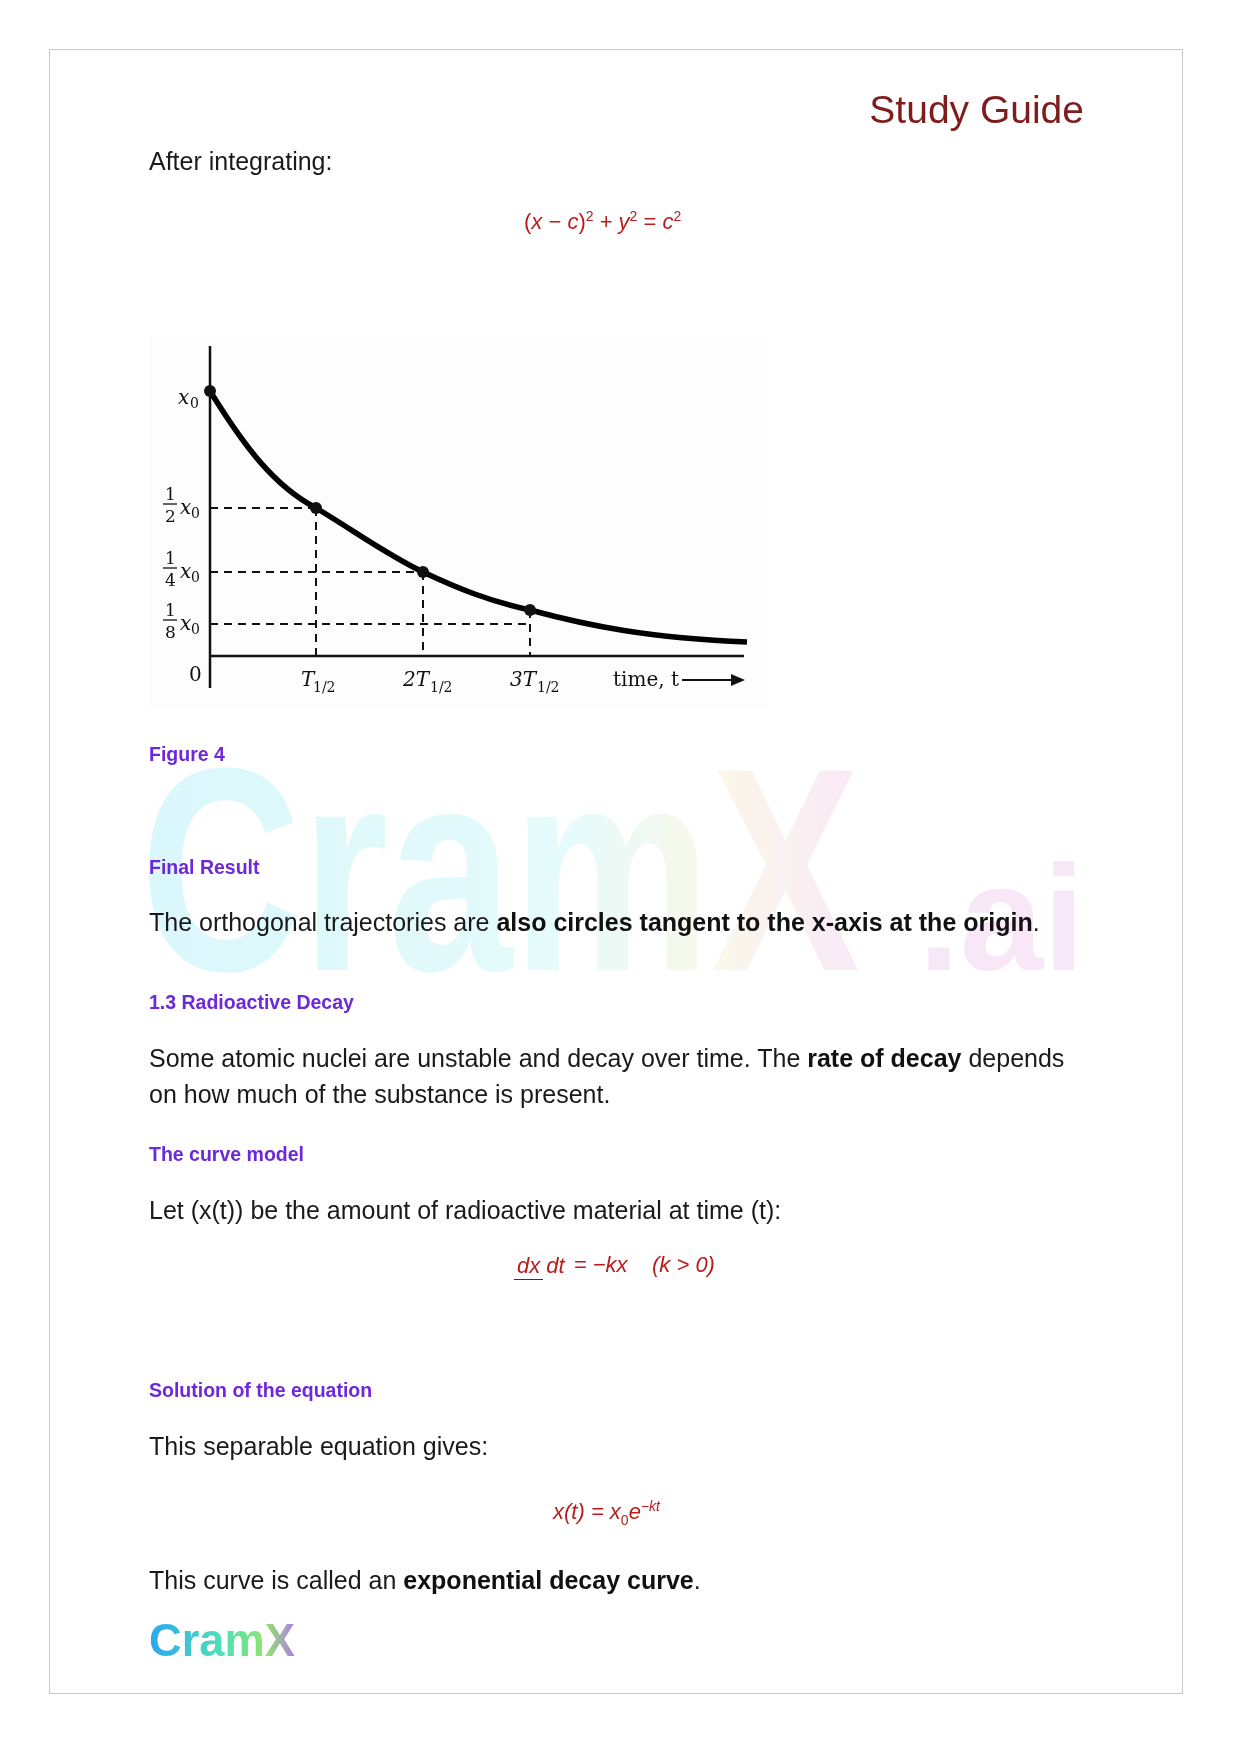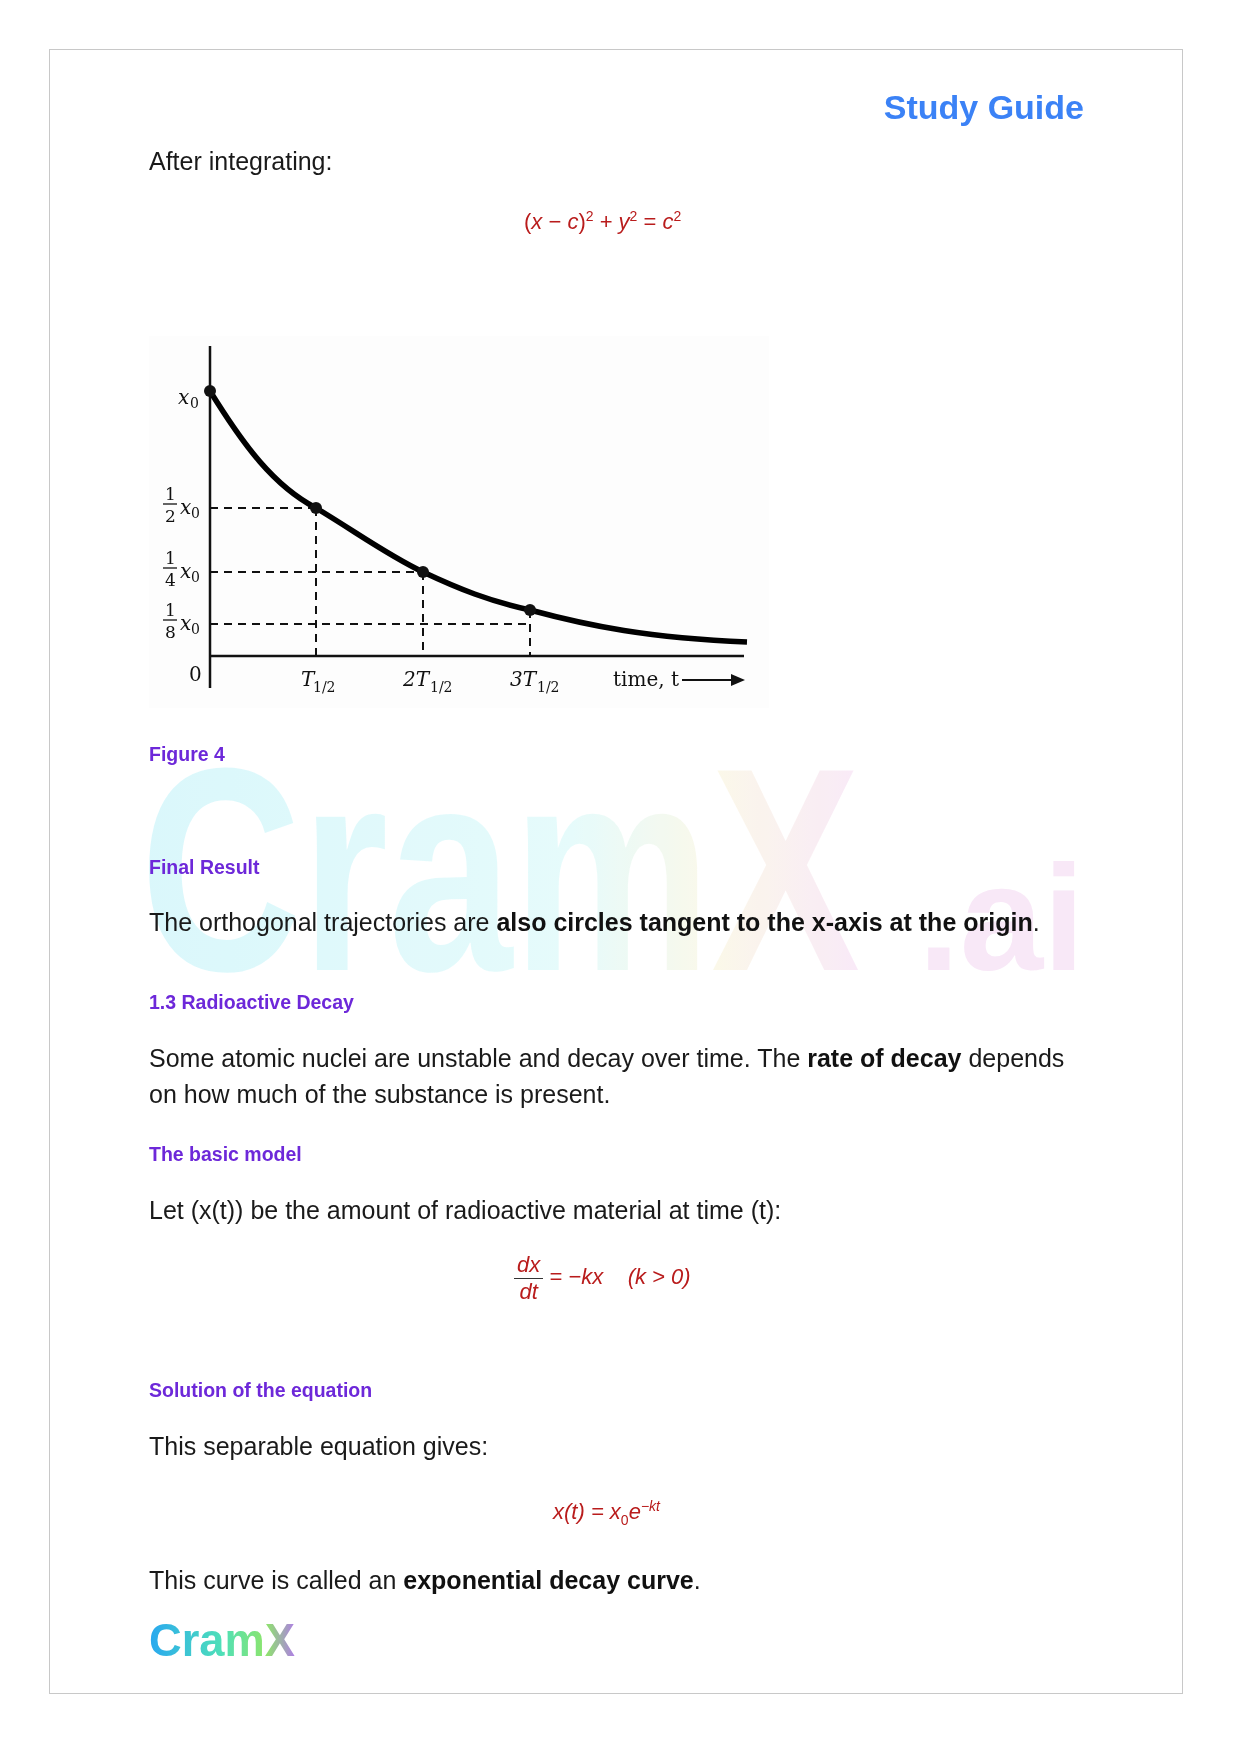--- a/index.html
+++ b/index.html
@@ -1,26 +1,26 @@
 <!DOCTYPE html>
 <html><head>
 <meta charset="utf-8">
 <style>
   html, body { margin: 0; padding: 0; background: #ffffff; }
   body { width: 1241px; height: 1754px; position: relative; overflow: hidden;
          font-family: "Liberation Sans", sans-serif; color: #111; }
   .page-frame { position: absolute; left: 49px; top: 49px; width: 1134px; height: 1645px;
                 border: 1px solid #c8c8c8; box-sizing: border-box; }
-  .header-title { position: absolute; right: 157px; top: 88px; font-size: 34px; font-weight: bold; color: #3b82f6; }
+  .header-title { position: absolute; right: 157px; top: 88px; font-size: 39px; font-weight: normal; color: #7f1d1d; }
   .p { position: absolute; left: 149px; font-size: 25px; line-height: 36px; color: #1a1a1a; }
   .h { position: absolute; left: 149px; font-size: 19.5px; font-weight: bold; color: #6d28d9; }
   .eq { position: absolute; font-family: Liberation Sans, sans-serif; font-size: 22px; color: #b91c1c; }
   .eq i { font-style: italic; }
   .eq sup { font-size: 14px; }
-  .frac { display: inline-flex; flex-direction: column; align-items: center; vertical-align: middle; font-style: italic; text-align: center; }
+  .frac { display: inline-flex; flex-direction: row; align-items: center; vertical-align: middle; font-style: italic; text-align: center; }
   .frac .num { border-bottom: 1.5px solid #333; padding: 0 3px; line-height: 26px; }
   .frac .den { padding: 0 3px; line-height: 26px; }
   .figure { position: absolute; left: 149px; top: 336px; width: 620px; height: 372px; background: #fdfdfd; }
   .watermark { position: absolute; left: 148px; top: 755px; width: 950px; height: 240px; pointer-events: none; }
   .logo { position: absolute; left: 149px; top: 1614px; }
   b { font-weight: bold; color: #111; }
 </style>
 </head>
 <body>
 
@@ -106,21 +106,21 @@
 <div class="h" style="top:743px;">Figure 4</div>
 
 <div class="h" style="top:856px;">Final Result</div>
 
 <div class="p" style="top:904px;text-align:right;"><span>The orthogonal trajectories are </span><b>also circles tangent to the x-axis at the origin</b><span>.</span></div>
 
 <div class="h" style="top:991px;">1.3 Radioactive Decay</div>
 
 <div class="p" style="top:1040px; width:940px;"><span>Some atomic nuclei are unstable and decay over time. The </span><b>rate of decay</b><span> depends on how much of the substance is present.</span></div>
 
-<div class="h" style="top:1143px;">The basic model</div>
+<div class="h" style="top:1143px;">The curve model</div>
 
 <div class="p" style="top:1192px;">Let (x(t)) be the amount of radioactive material at time (t):</div>
 
 <div class="eq" style="left:514px; top:1252px;">
   <span class="frac">
       <span class="num">dx</span>
       <span class="den">dt</span>
     </span><i> = −kx</i>&nbsp;&nbsp;&nbsp;&nbsp;<i>(k &gt; 0)</i>
 </div>
 

